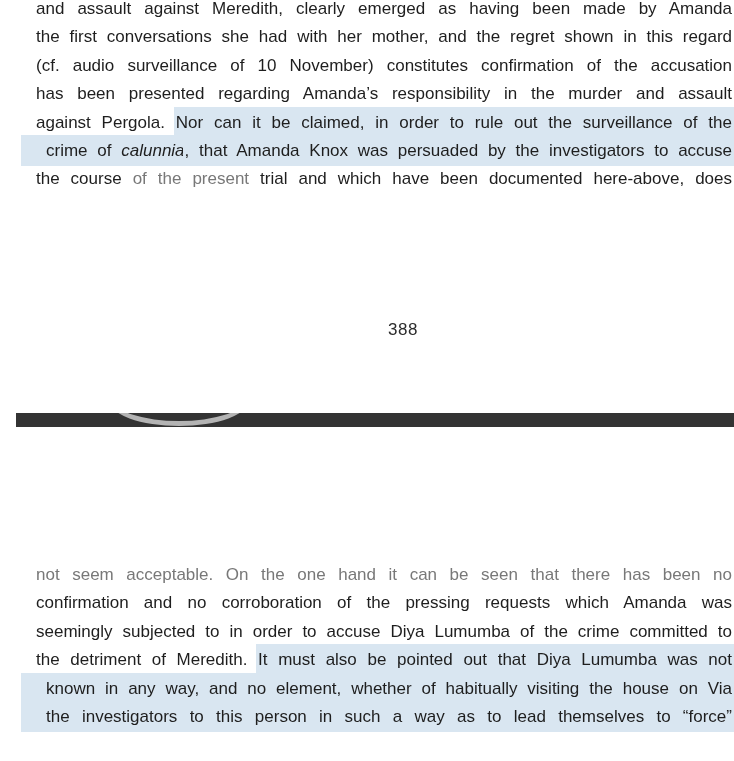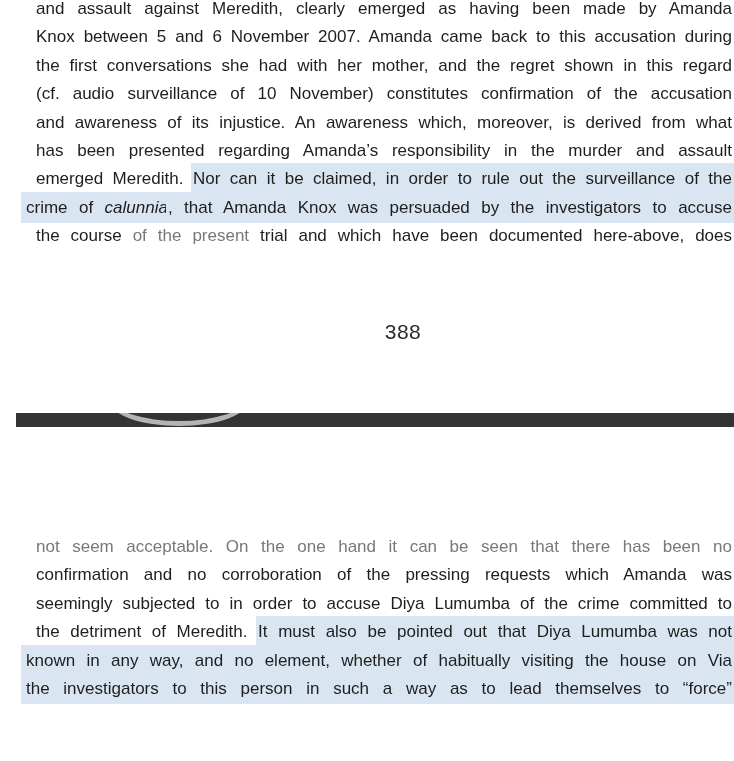--- a/index.html
+++ b/index.html
@@ -21,47 +21,47 @@
   }
   .text-block {
     position: absolute;
     left: 20px;
     width: 696px;
     font-size: 17px;
     line-height: 28.4px;
     color: var(--ink);
   }
   .text-block.top { top: -5px; }
-  .text-block.bottom { top: 533px; }
+  .text-block.bottom { top: 561px; }
   .line {
     text-align: justify;
     text-align-last: justify;
     text-justify: inter-word;
     height: 28.4px;
     white-space: nowrap;
   }
   .line.no-just { text-align: left; text-align-last: left; }
   .hl {
     background-color: var(--hl);
     padding: 6px 2px;
     margin-left: -2px;
     margin-right: -2px;
   }
-  .hl.ext-left { padding-left: 5px; margin-left: -15px; }
+  .hl.ext-left { padding-left: 25px; margin-left: -15px; }
   .hl.ext-right { padding-right: 8px; margin-right: -8px; }
   .it { font-style: italic; }
   .faded { color: var(--faded); }
   .page-number {
     position: absolute;
     left: 20px;
     top: 320px;
     width: 696px;
     text-align: center;
     text-indent: 38px;
-    font-size: 21px;
+    font-size: 17px;
     letter-spacing: 0.5px;
     color: #2b2b2b;
   }
   .separator {
     position: absolute;
     left: 0;
     top: 413px;
     width: 734px;
     height: 14px;
     background: var(--bar);
@@ -78,26 +78,24 @@
     border-radius: 50%;
   }
 </style>
 </head>
 <body>
 
 <div class="page">
 
   <section class="text-block top">
       <div class="line"><span>and assault against Meredith, clearly emerged as having been made by Amanda</span></div>
-      <div class="line"><span>Knox between 5 and 6 November 2007. Amanda came back to this accusation during</span></div>
       <div class="line"><span>the first conversations she had with her mother, and the regret shown in this regard</span></div>
       <div class="line"><span>(cf. audio surveillance of 10 November) constitutes confirmation of the accusation</span></div>
-      <div class="line"><span>and awareness of its injustice. An awareness which, moreover, is derived from what</span></div>
       <div class="line"><span>has been presented regarding Amanda’s responsibility in the murder and assault</span></div>
-      <div class="line"><span>emerged Meredith. </span><span class="hl ext-right">Nor can it be claimed, in order to rule out the surveillance of the</span></div>
+      <div class="line"><span>against Pergola. </span><span class="hl ext-right">Nor can it be claimed, in order to rule out the surveillance of the</span></div>
       <div class="line"><span class="hl ext-left">crime of </span><span class="hl it">calunnia</span><span class="hl ext-right">, that Amanda Knox was persuaded by the investigators to accuse</span></div>
       <div class="line"><span>the course </span><span class="faded">of the present</span><span> trial and which have been documented here-above, does</span></div>
     </section>
 
   <div class="page-number">388</div>
 
   <div class="separator">
     <div class="watermark-ring"></div>
   </div>
 

